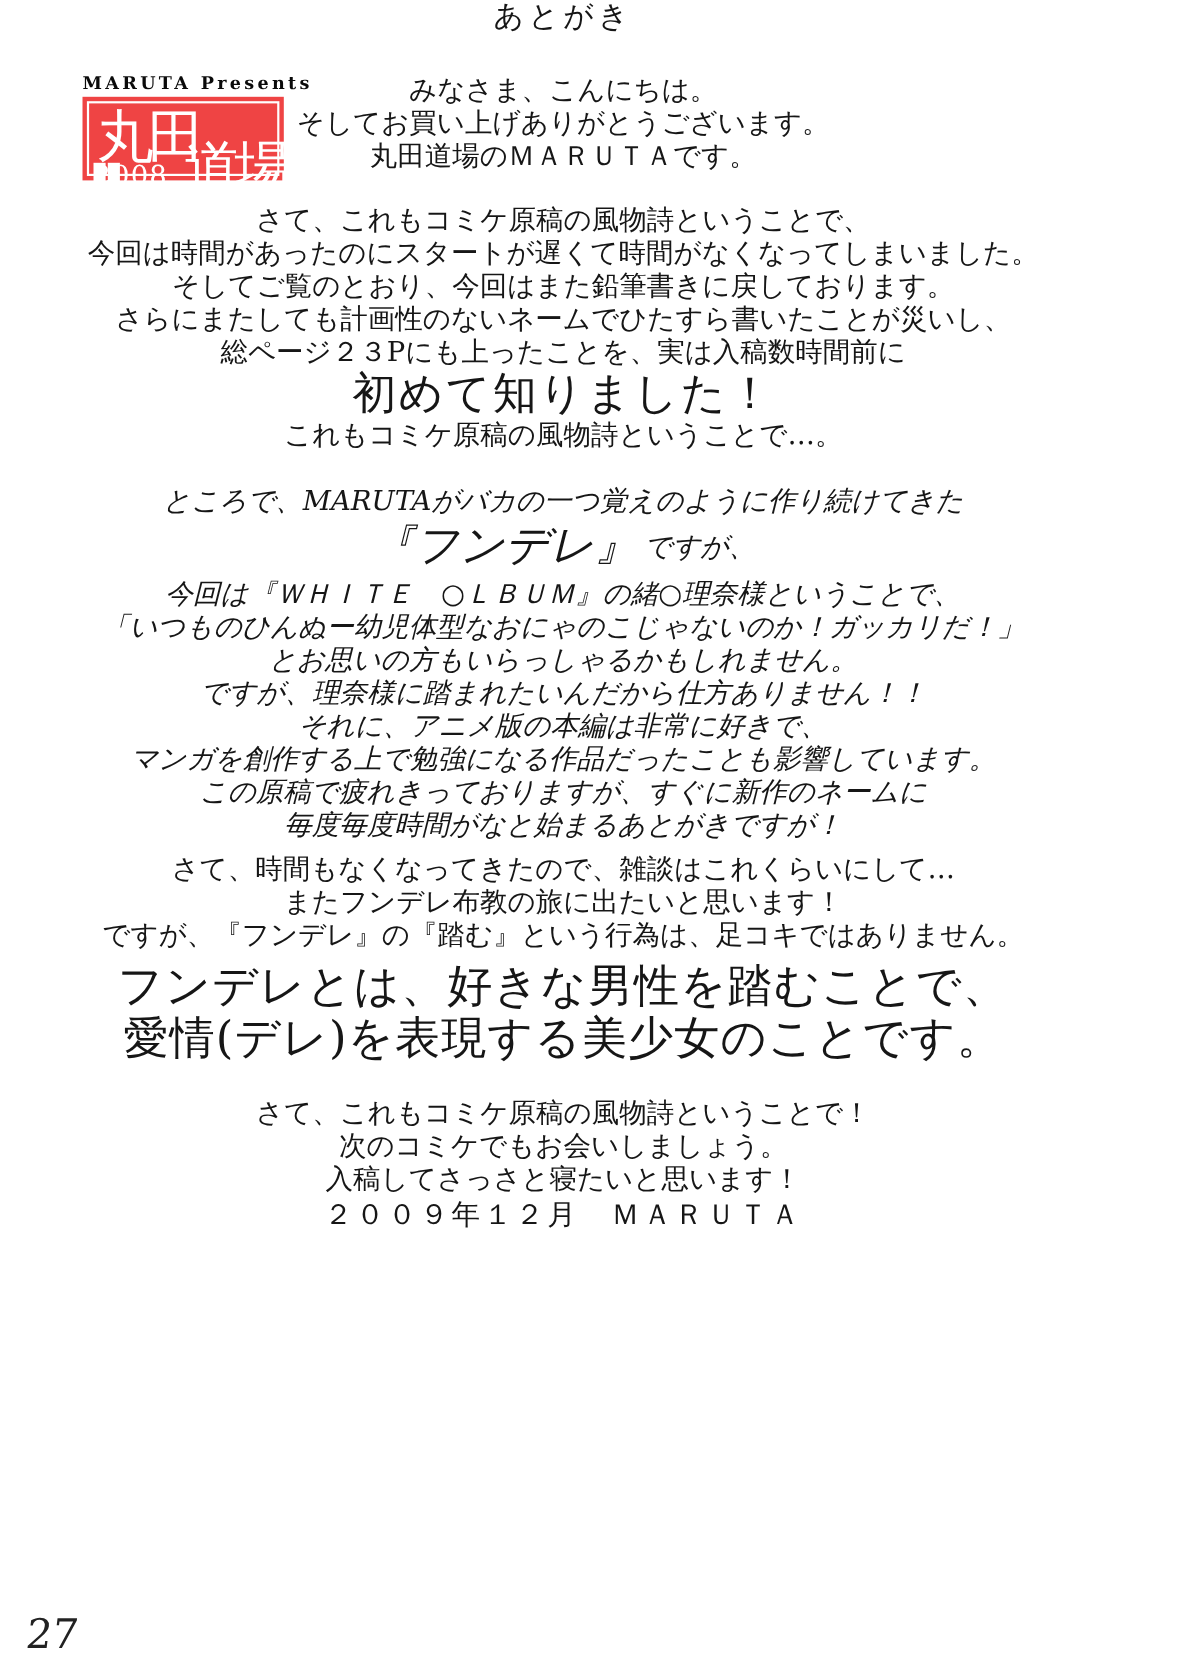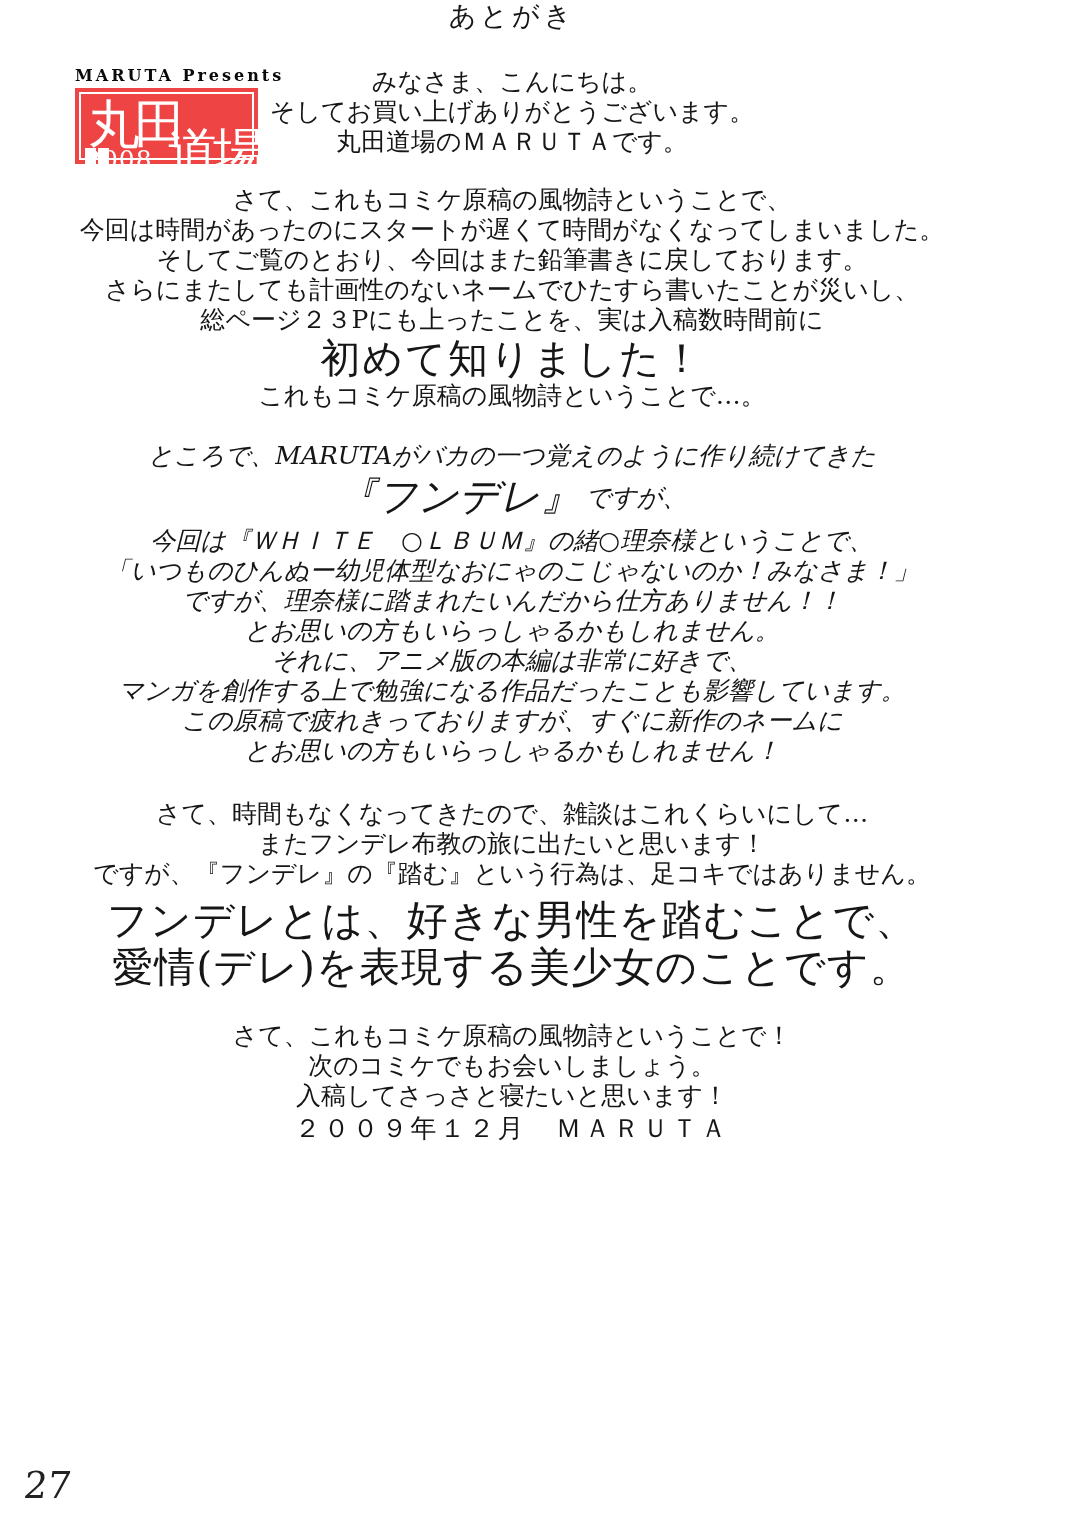--- a/index.html
+++ b/index.html
@@ -52,21 +52,21 @@
   .ln{font-size:25px;line-height:30px;white-space:nowrap;}
   .blk-greeting{margin-top:35px;}
   .blk-deadline{margin-top:28px;}
   .big-surprise{
     margin-top:4px;font-size:40px;line-height:46px;letter-spacing:2px;white-space:nowrap;
   }
   .blk-intro{margin-top:30px;font-style:italic;}
   .fundere-line{line-height:50px;white-space:nowrap;}
   .fundere-big{font-size:40px;vertical-align:-4px;}
   .fundere-suffix{font-size:25px;}
-  .blk-closing-intro{margin-top:33px;}
+  .blk-closing-intro{margin-top:10px;}
   .blk-definition{margin-top:8px;}
   .def-ln{font-size:41px;line-height:47px;letter-spacing:1px;white-space:nowrap;}
   .blk-closing{margin-top:30px;}
   .signature{
     margin-top:30px;font-size:26px;letter-spacing:3px;white-space:nowrap;
   }
 
   
   .page-number{
     position:absolute;left:24px;top:1464px;
@@ -111,27 +111,27 @@
       <p class="ln">総ページ２３Pにも上ったことを、実は入稿数時間前に</p>
     </section>
 
     <p class="big-surprise">初めて知りました！</p>
     <p class="ln">これもコミケ原稿の風物詩ということで…。</p>
 
     <section class="blk-intro">
       <p class="ln">ところで、MARUTAがバカの一つ覚えのように作り続けてきた</p>
       <p class="fundere-line"><span class="fundere-big">『フンデレ』</span> <span class="fundere-suffix">ですが、</span></p>
       <p class="ln">今回は『ＷＨＩＴＥ　○ＬＢＵＭ』の緒○理奈様ということで、</p>
-      <p class="ln">「いつものひんぬー幼児体型なおにゃのこじゃないのか！みなさま！」</p>
+      <p class="ln">「いつものひんぬー幼児体型なおにゃのこじゃないのか！ガッカリだ！」</p>
+      <p class="ln">とお思いの方もいらっしゃるかもしれません。</p>
       <p class="ln">ですが、理奈様に踏まれたいんだから仕方ありません！！</p>
-      <p class="ln">とお思いの方もいらっしゃるかもしれません。</p>
       <p class="ln">それに、アニメ版の本編は非常に好きで、</p>
       <p class="ln">マンガを創作する上で勉強になる作品だったことも影響しています。</p>
       <p class="ln">この原稿で疲れきっておりますが、すぐに新作のネームに</p>
-      <p class="ln">とお思いの方もいらっしゃるかもしれません！</p>
+      <p class="ln">毎度毎度時間がなと始まるあとがきですが！</p>
     </section>
 
     <section class="blk-closing-intro">
       <p class="ln">さて、時間もなくなってきたので、雑談はこれくらいにして…</p>
       <p class="ln">またフンデレ布教の旅に出たいと思います！</p>
       <p class="ln">ですが、『フンデレ』の『踏む』という行為は、足コキではありません。</p>
     </section>
 
     <section class="blk-definition">
       <p class="def-ln">フンデレとは、好きな男性を踏むことで、</p>

